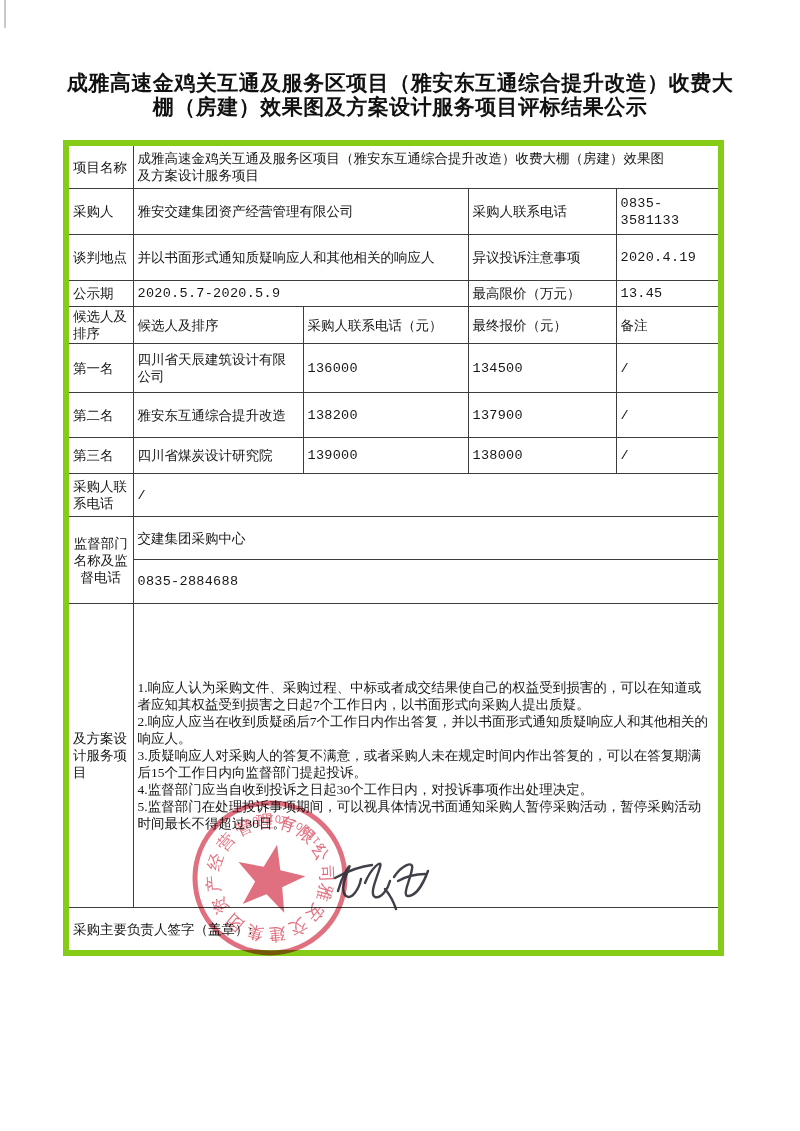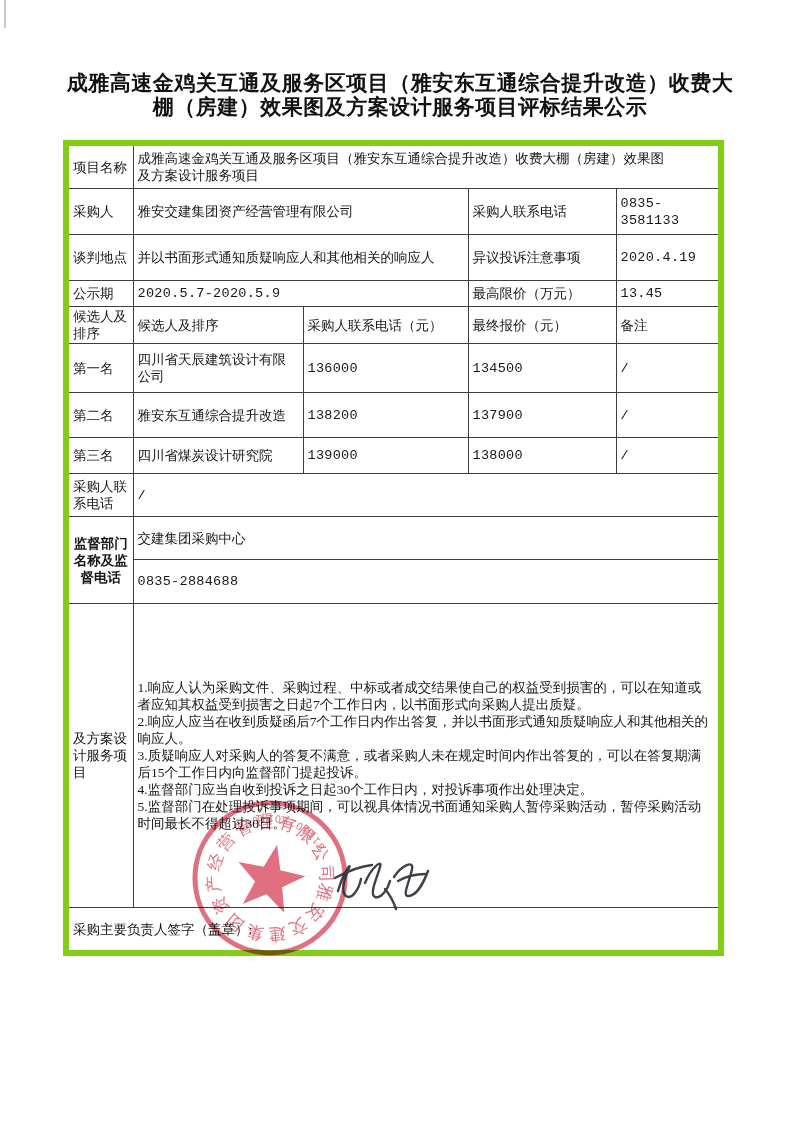--- a/index.html
+++ b/index.html
@@ -25,21 +25,21 @@
   }
   table.main td{
     border:1px solid #3d3d3d;vertical-align:middle;
     font-size:13.5px;line-height:17px;padding:1px 4px;
     overflow:hidden;
   }
   td.lbl{text-align:left;}
   td.ctr{text-align:left;}
   td.pre{white-space:pre-line;}
   td.num{font-size:14.5px;letter-spacing:.3px;font-family:Liberation Mono, monospace;}
-  td.sup-lbl{text-align:center;padding:1px 2px;font-weight:bold;}
+  td.sup-lbl{text-align:center;padding:1px 2px;}
   td.notice{
     line-height:18.5px;padding:2px 7px;text-align:left;
     white-space:pre-line;
   }
   tr.r1 td{height:40px} tr.r2 td{height:43px} tr.r3 td{height:43px}
   tr.r4 td{height:23px} tr.r5 td{height:33px} tr.r6 td{height:46px}
   tr.r7 td{height:42px} tr.r8 td{height:33px} tr.r9 td{height:40px}
   tr.r10a td{height:40px} tr.r10b td{height:41px}
   tr.r11 td{height:301px} tr.r12 td{height:40px}
   .seal{

